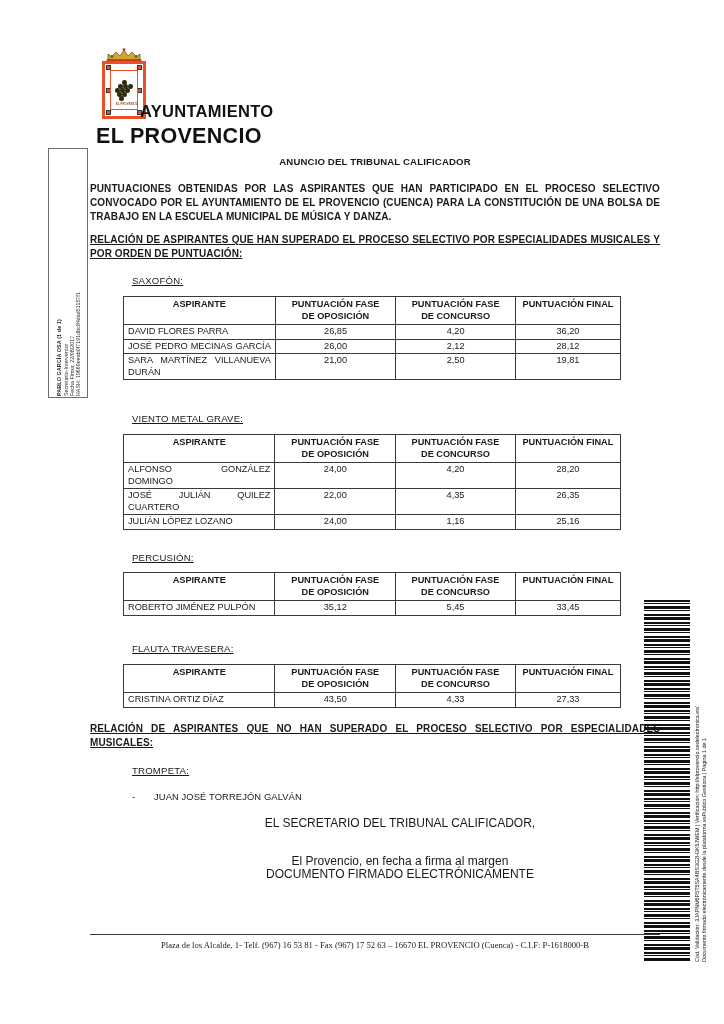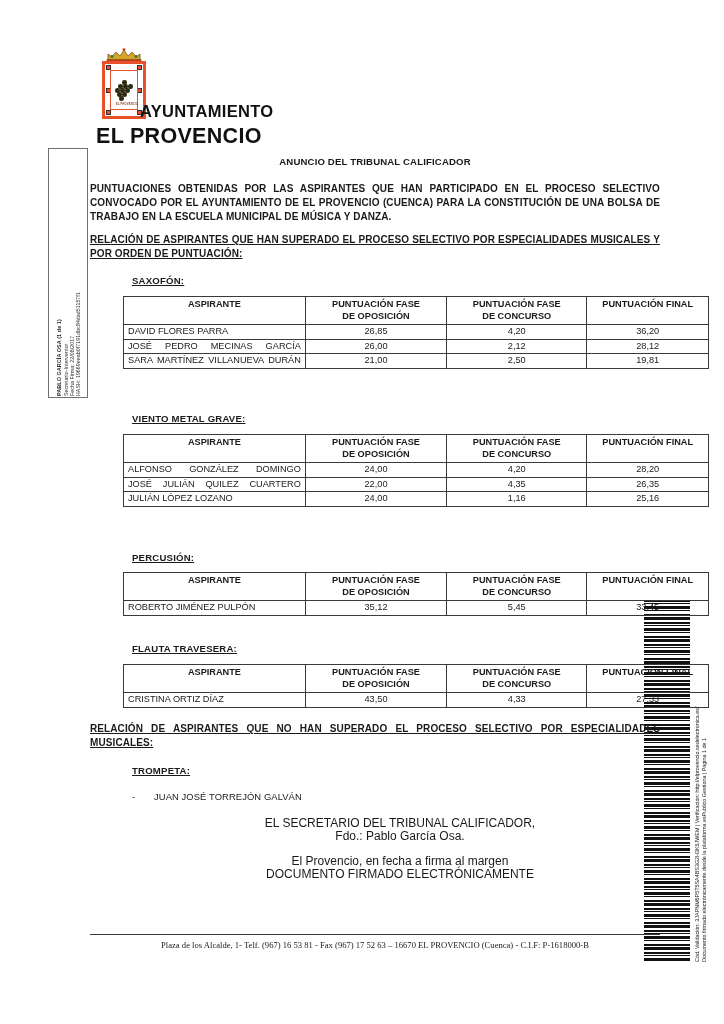--- a/index.html
+++ b/index.html
@@ -185,35 +185,35 @@
     letter-spacing: 0.1px;
   }
   .para.p1 { top: 182px; }
   .para.p2 { top: 233px; text-decoration: underline; }
   .para.p3 { top: 722px; text-decoration: underline; }
 
   .subhead {
     position: absolute;
     left: 132px;
     font-size: 9.6px;
-    font-weight: bold;
+    font-weight: normal;
     text-decoration: underline;
     letter-spacing: 0.2px;
   }
   .sh-sax   { top: 275px; }
   .sh-metal { top: 413px; }
   .sh-perc  { top: 552px; }
   .sh-flau  { top: 643px; }
   .sh-tromp { top: 765px; }
 
   
   table.score {
     position: absolute;
     left: 123px;
-    width: 586px;
+    width: 498px;
     border-collapse: collapse;
     font-size: 9.2px;
   }
   table.score th, table.score td {
     border: 1px solid #3a3a3a;
     padding: 1px 3px;
     vertical-align: top;
   }
   table.score th {
     font-weight: bold;
@@ -480,21 +480,20 @@
   </table>
 
   <div class="para p3">RELACIÓN DE ASPIRANTES QUE NO HAN SUPERADO EL PROCESO SELECTIVO POR ESPECIALIDADES MUSICALES:</div>
   <div class="subhead sh-tromp">TROMPETA:</div>
   <div class="tromp-item">
     <span class="dash">-</span><span>JUAN JOSÉ TORREJÓN GALVÁN</span>
   </div>
 
   <div class="sig s1">
     <div>EL SECRETARIO DEL TRIBUNAL CALIFICADOR,</div>
-    <div>Fdo.: Pablo García Osa.</div>
   </div>
   <div class="sig s2">
     <div>El Provencio, en fecha a firma al margen</div>
     <div>DOCUMENTO FIRMADO ELECTRÓNICAMENTE</div>
   </div>
 
   <div class="footer-rule"></div>
   <div class="footer-text">Plaza de los Alcalde, 1- Telf. (967) 16 53 81 - Fax (967) 17 52 63 – 16670 EL PROVENCIO (Cuenca) - C.I.F: P-1618000-B</div>
 
 </div>

